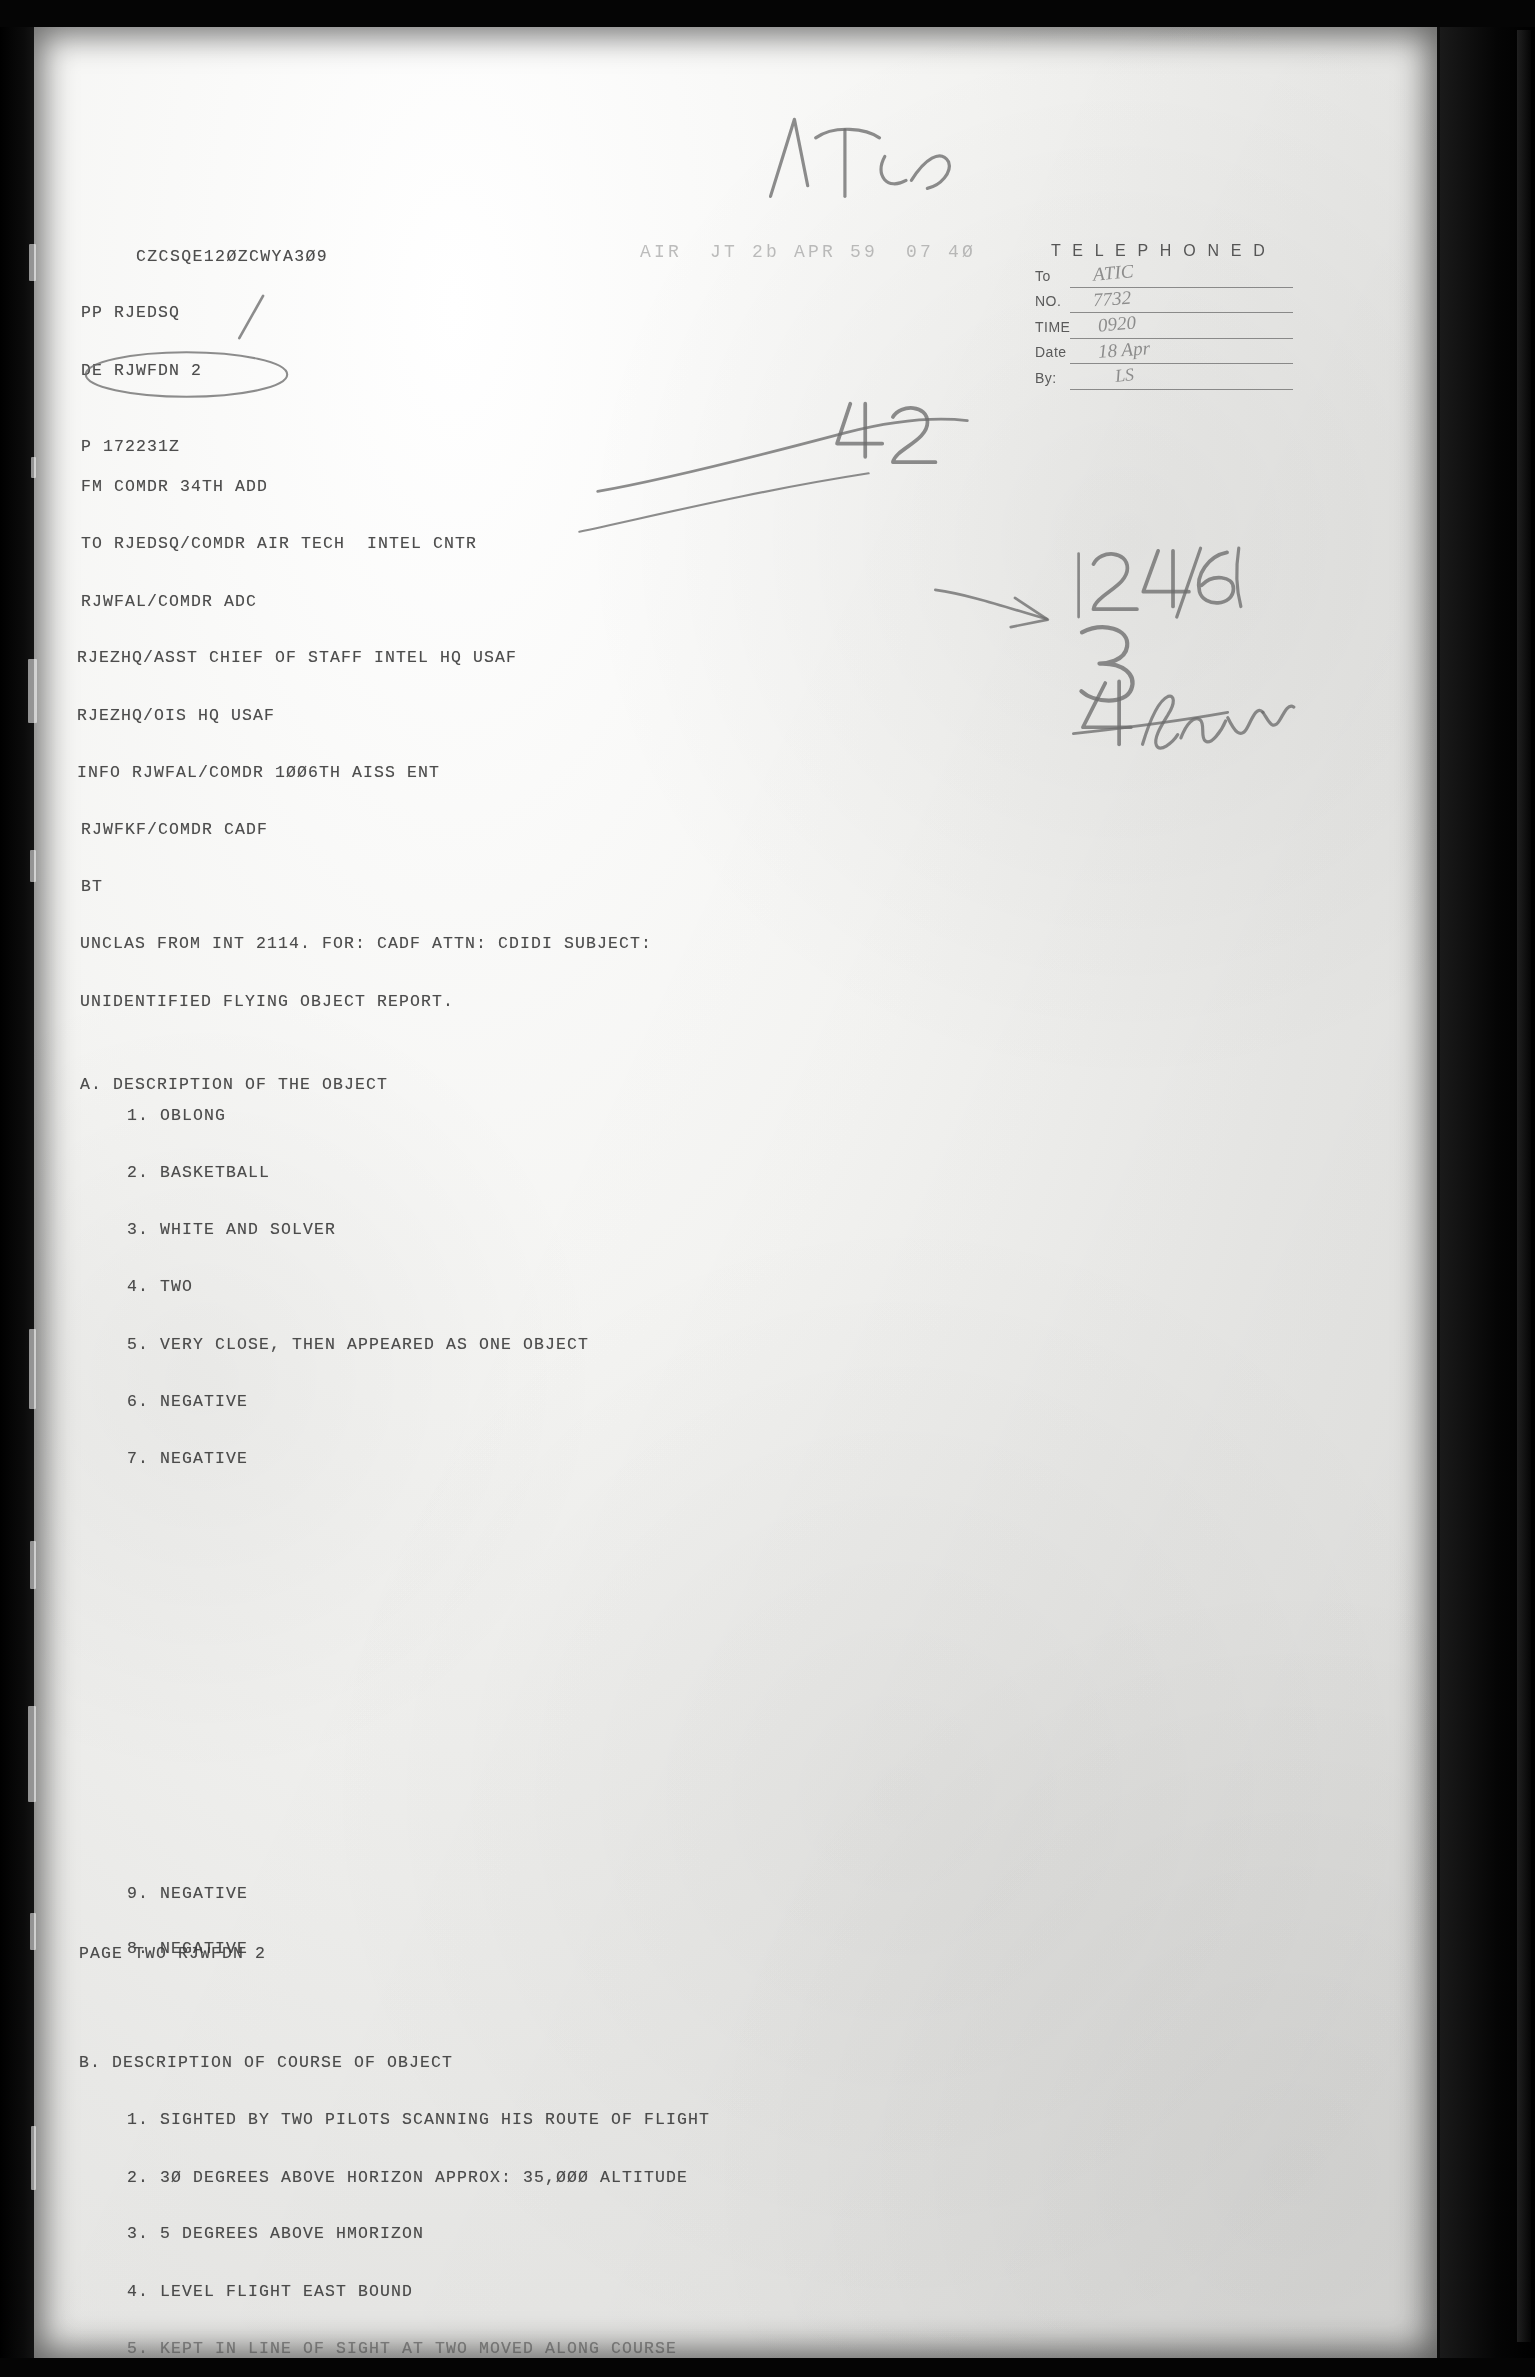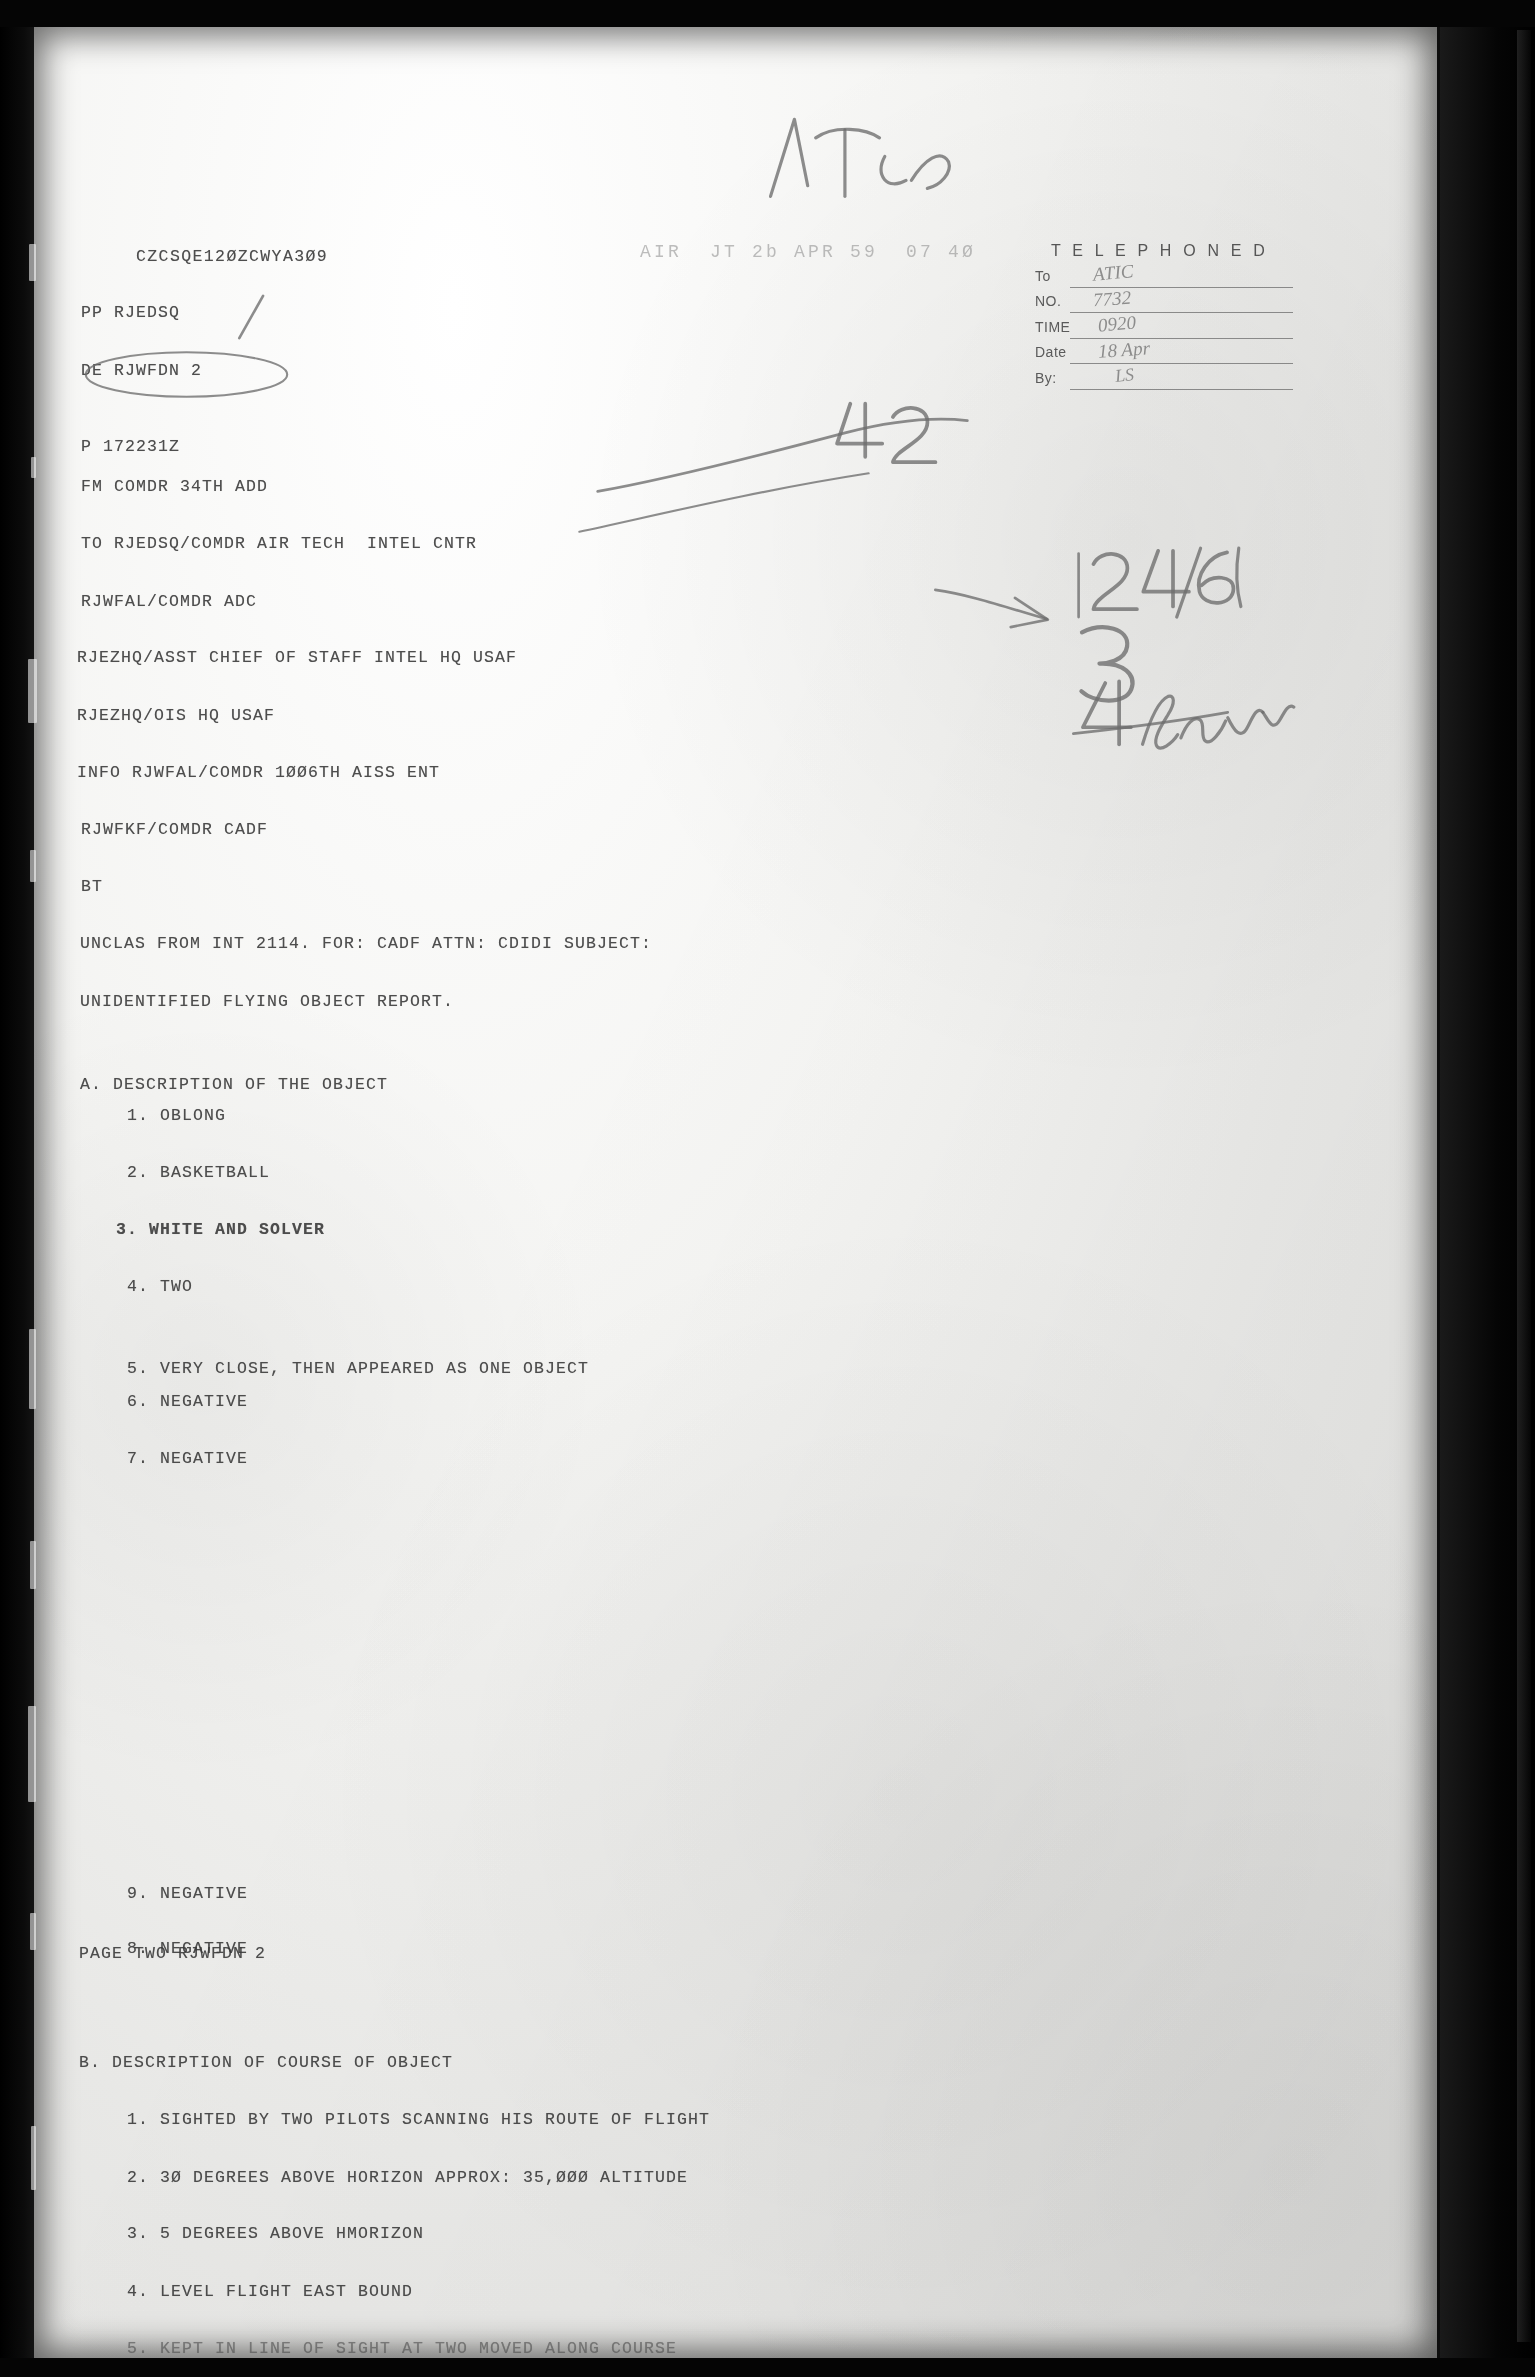--- a/index.html
+++ b/index.html
@@ -202,23 +202,23 @@
   <div class="tt" style="left:77px; top:763px;">INFO RJWFAL/COMDR 1ØØ6TH AISS ENT</div>
   <div class="tt" style="left:81px; top:820px;">RJWFKF/COMDR CADF</div>
   <div class="tt" style="left:81px; top:877px;">BT</div>
 
   <div class="tt" style="left:80px; top:934px;font-family:Liberation Mono, monospace;">UNCLAS FROM INT 2114. FOR: CADF ATTN: CDIDI SUBJECT:</div>
   <div class="tt" style="left:80px; top:992px;">UNIDENTIFIED FLYING OBJECT REPORT.</div>
 
   <div class="tt" style="left:80px; top:1049px;margin-top:26px;">A. DESCRIPTION OF THE OBJECT</div>
   <div class="tt" style="left:127px; top:1106px;">1. OBLONG</div>
   <div class="tt" style="left:127px; top:1163px;">2. BASKETBALL</div>
-  <div class="tt" style="left:116px; top:1220px;font-weight:bold;">3. WHITE AND SOLVER</div>
+  <div class="tt" style="left:127px; top:1220px;">3. WHITE AND SOLVER</div>
   <div class="tt" style="left:127px; top:1277px;">4. TWO</div>
-  <div class="tt" style="left:127px; top:1335px;margin-top:24px;">5. VERY CLOSE, THEN APPEARED AS ONE OBJECT</div>
+  <div class="tt" style="left:127px; top:1335px;">5. VERY CLOSE, THEN APPEARED AS ONE OBJECT</div>
   <div class="tt" style="left:127px; top:1392px;">6. NEGATIVE</div>
   <div class="tt" style="left:127px; top:1449px;">7. NEGATIVE</div>
 
   <div class="tt" style="left:79px; top:1944px;">PAGE TWO RJWFDN 2</div>
   <div class="tt" style="left:127px; top:1939px;">8. NEGATIVE</div>
   <div class="tt" style="left:127px; top:1884px;">9. NEGATIVE</div>
 
   <div class="tt" style="left:79px; top:2053px;">B. DESCRIPTION OF COURSE OF OBJECT</div>
   <div class="tt" style="left:127px; top:2110px;">1. SIGHTED BY TWO PILOTS SCANNING HIS ROUTE OF FLIGHT</div>
   <div class="tt" style="left:127px; top:2168px;">2. 3Ø DEGREES ABOVE HORIZON APPROX: 35,ØØØ ALTITUDE</div>

